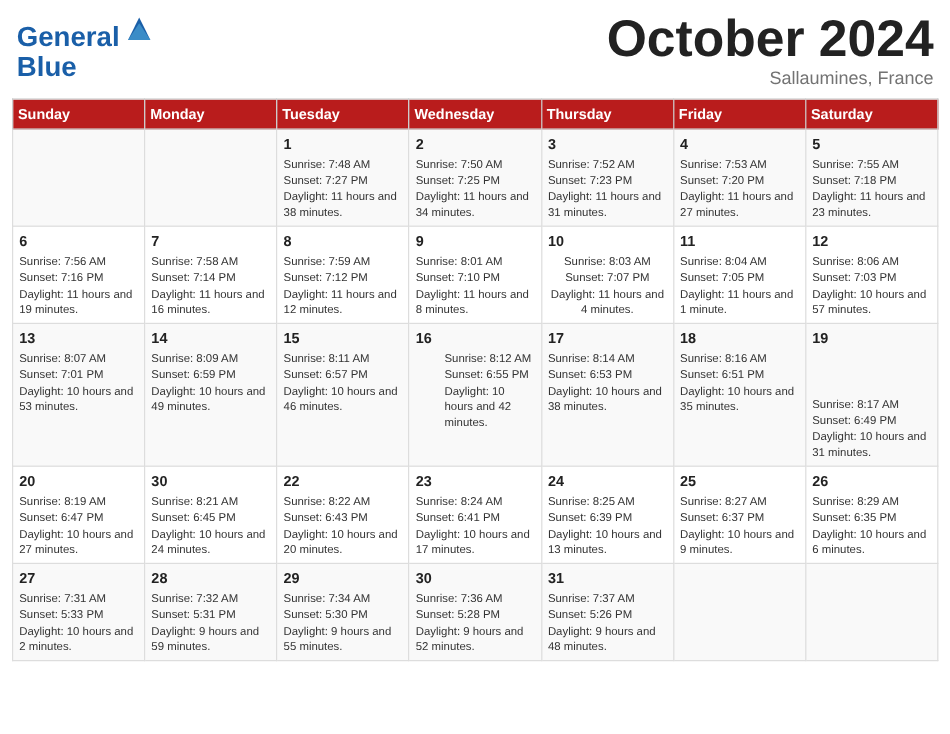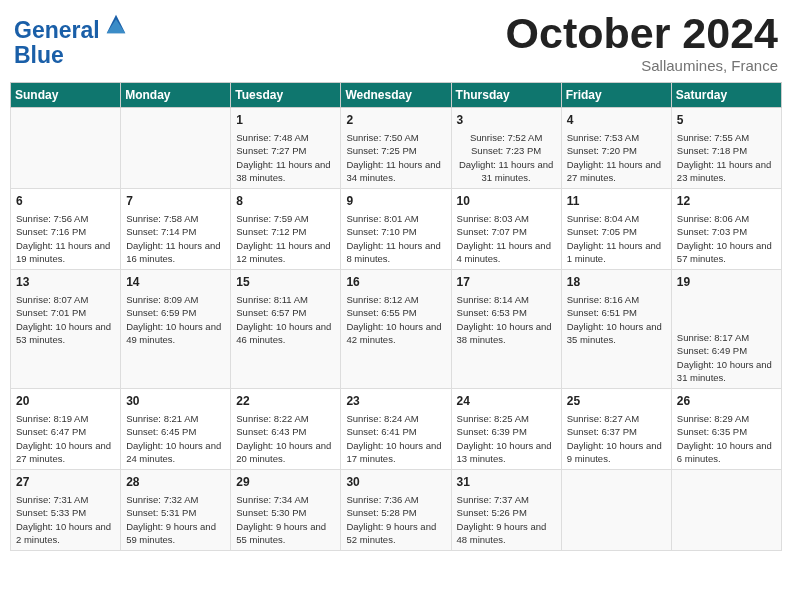--- a/index.html
+++ b/index.html
@@ -49,21 +49,21 @@
     .location {
       font-size: 15px;
       color: #737373;
     }
     table {
       width: 100%;
       border-collapse: collapse;
       font-size: 10.5px;
     }
     thead tr {
-      background-color: #0f766e;
+      background-color: #b91c1c;
       color: #fff;
     }
     thead th {
       padding: 5px 4px;
       text-align: left;
       font-size: 12px;
       font-weight: bold;
       border: 1px solid #ccc;
     }
     tbody tr {
@@ -141,21 +141,21 @@
 Daylight: 11 hours and 38 minutes.</div>
         </td>
         <td>
           <span class="day-number">2</span>
           <div class="day-info" style="white-space: pre-line;">Sunrise: 7:50 AM
 Sunset: 7:25 PM
 Daylight: 11 hours and 34 minutes.</div>
         </td>
         <td>
           <span class="day-number">3</span>
-          <div class="day-info" style="white-space: pre-line; text-align: center;">Sunrise: 7:52 AM
+          <div class="day-info" style="white-space: pre-line;">Sunrise: 7:52 AM
 Sunset: 7:23 PM
 Daylight: 11 hours and 31 minutes.</div>
         </td>
         <td>
           <span class="day-number">4</span>
           <div class="day-info" style="white-space: pre-line;">Sunrise: 7:53 AM
 Sunset: 7:20 PM
 Daylight: 11 hours and 27 minutes.</div>
         </td>
         <td>
@@ -185,21 +185,21 @@
 Daylight: 11 hours and 12 minutes.</div>
         </td>
         <td>
           <span class="day-number">9</span>
           <div class="day-info" style="white-space: pre-line;">Sunrise: 8:01 AM
 Sunset: 7:10 PM
 Daylight: 11 hours and 8 minutes.</div>
         </td>
         <td>
           <span class="day-number">10</span>
-          <div class="day-info" style="white-space: pre-line;">Sunrise: 8:03 AM
+          <div class="day-info" style="white-space: pre-line; text-align: center;">Sunrise: 8:03 AM
 Sunset: 7:07 PM
 Daylight: 11 hours and 4 minutes.</div>
         </td>
         <td>
           <span class="day-number">11</span>
           <div class="day-info" style="white-space: pre-line;">Sunrise: 8:04 AM
 Sunset: 7:05 PM
 Daylight: 11 hours and 1 minute.</div>
         </td>
         <td>
@@ -223,21 +223,21 @@
 Daylight: 10 hours and 49 minutes.</div>
         </td>
         <td>
           <span class="day-number">15</span>
           <div class="day-info" style="white-space: pre-line;">Sunrise: 8:11 AM
 Sunset: 6:57 PM
 Daylight: 10 hours and 46 minutes.</div>
         </td>
         <td>
           <span class="day-number">16</span>
-          <div class="day-info" style="white-space: pre-line;">Sunrise: 8:12 AM
+          <div class="day-info" style="white-space: pre-line; margin-left: 24px;">Sunrise: 8:12 AM
 Sunset: 6:55 PM
 Daylight: 10 hours and 42 minutes.</div>
         </td>
         <td>
           <span class="day-number">17</span>
           <div class="day-info" style="white-space: pre-line;">Sunrise: 8:14 AM
 Sunset: 6:53 PM
 Daylight: 10 hours and 38 minutes.</div>
         </td>
         <td>

